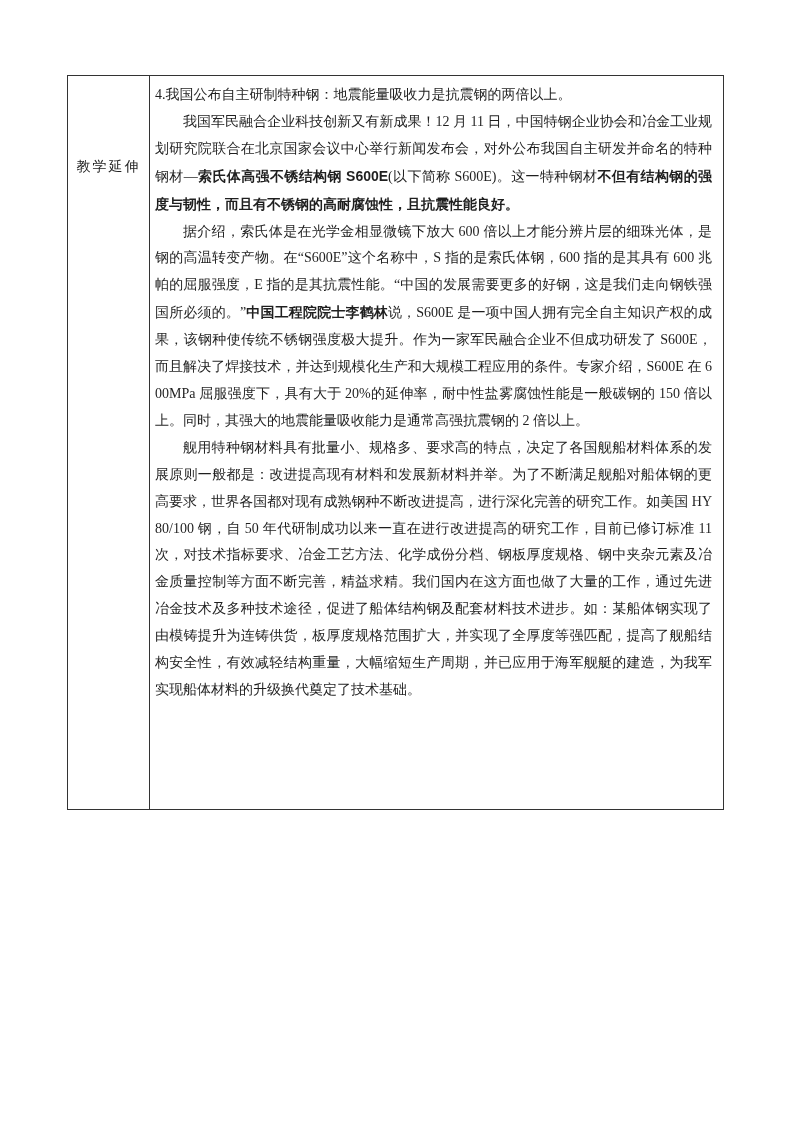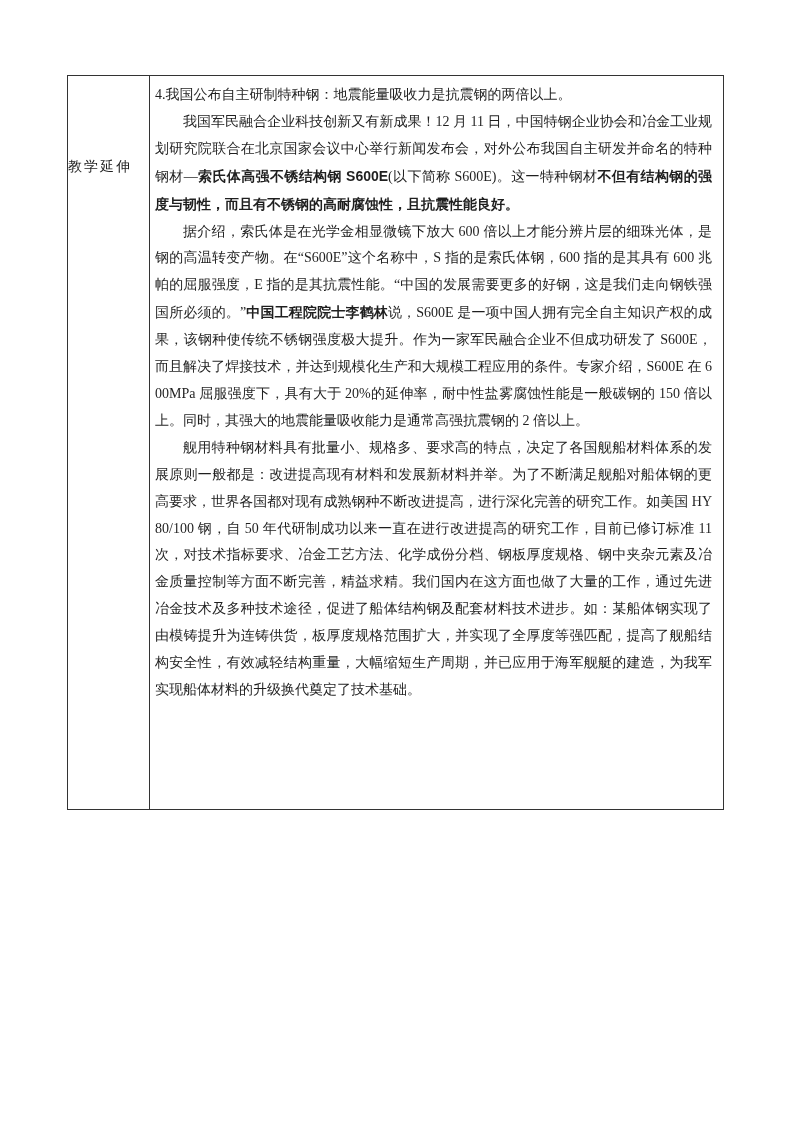--- a/index.html
+++ b/index.html
@@ -22,21 +22,21 @@
     border:1px solid var(--border-color);
     display:flex;
     box-sizing:border-box;
     background:var(--page-bg);
   }
   .header-cell{
     width:82px;
     flex:0 0 82px;
     border-right:1px solid var(--border-color);
     box-sizing:border-box;
-    text-align:left;
+    text-align:center;
   }
   .header-label{
     display:block;
     padding-top:82px;
     font-size:14px;
     letter-spacing:2px;
     color:var(--text-color);
   }
   .content-cell{
     flex:1 1 auto;

